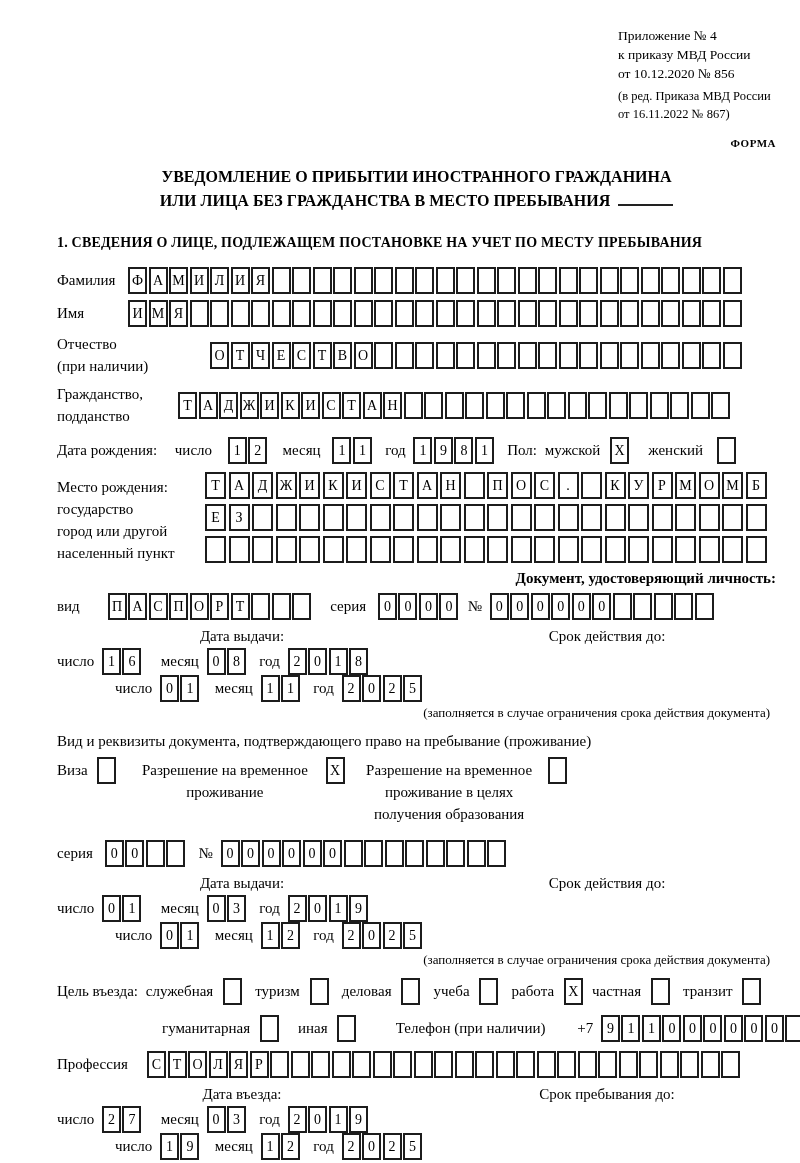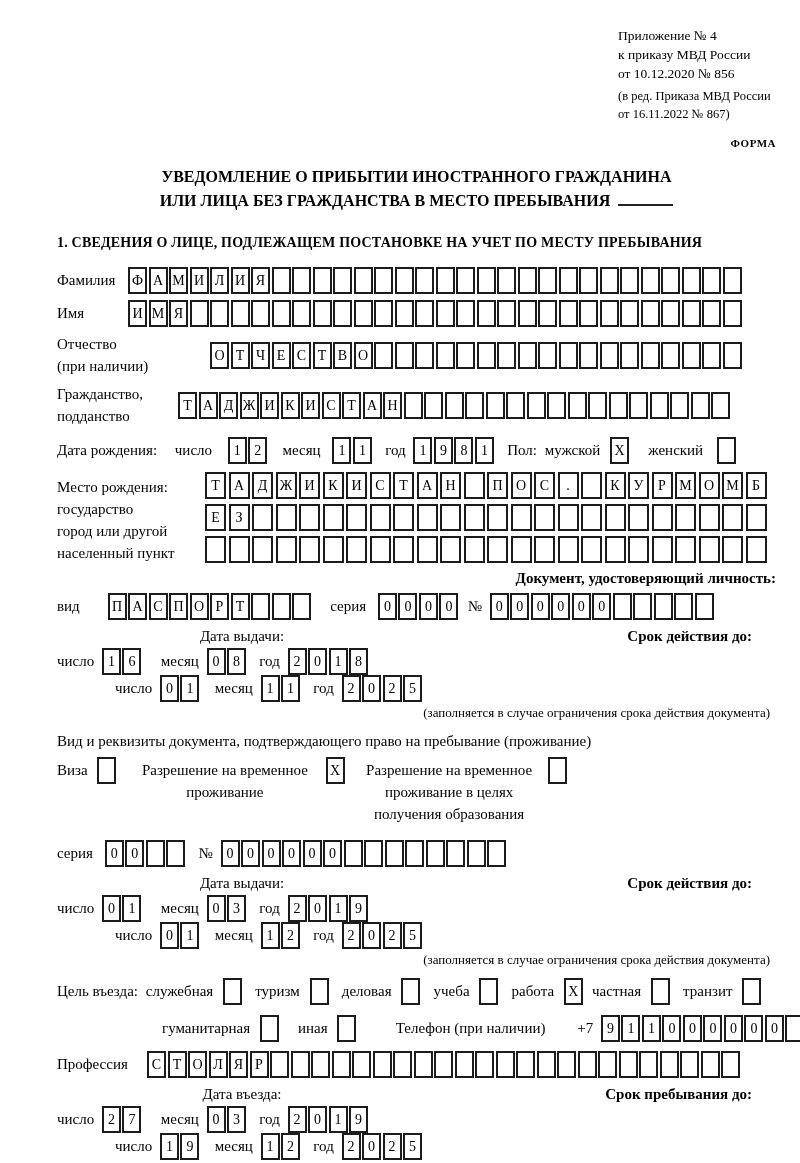--- a/index.html
+++ b/index.html
@@ -32,21 +32,21 @@
   .inline-row{margin-top:6px;white-space:nowrap;}
   .inline-row .lab{display:inline-block;vertical-align:top;line-height:27px;}
   .ml4{margin-left:4px;} .ml8{margin-left:8px;} .ml10{margin-left:10px;} .ml14{margin-left:14px;} .ml18{margin-left:18px;} .mr4{margin-right:4px;} .mr6{margin-right:6px;}
 
   .stack > .cellrow{display:block;margin-bottom:5px;}
 
   .center-bold{font-weight:bold;text-align:right;margin-top:10px;font-size:15px;}
 
   .dhrow{display:flex;margin-top:8px;}
   .dh1{margin-left:45px;width:280px;text-align:center;}
-  .dh2{margin-left:80px;width:290px;text-align:right;font-weight:bold;}
+  .dh2{margin-left:80px;width:290px;text-align:center;}
   .dvrow{display:flex;align-items:flex-start;margin-top:3px;flex-direction:column;}
   .dgroup{white-space:nowrap;}
   .dgroup .lab{display:inline-block;line-height:27px;vertical-align:top;}
   .rgap{margin-left:58px;}
   .note{font-size:13px;text-align:right;padding-right:6px;margin-top:3px;}
   .plain{margin-top:8px;line-height:24px;}
 
   .permit-row{display:flex;align-items:flex-start;margin-top:4px;}
   .popt{white-space:nowrap;line-height:27px;}
   .popt-multi{text-align:center;line-height:22px;padding-top:2px;}

